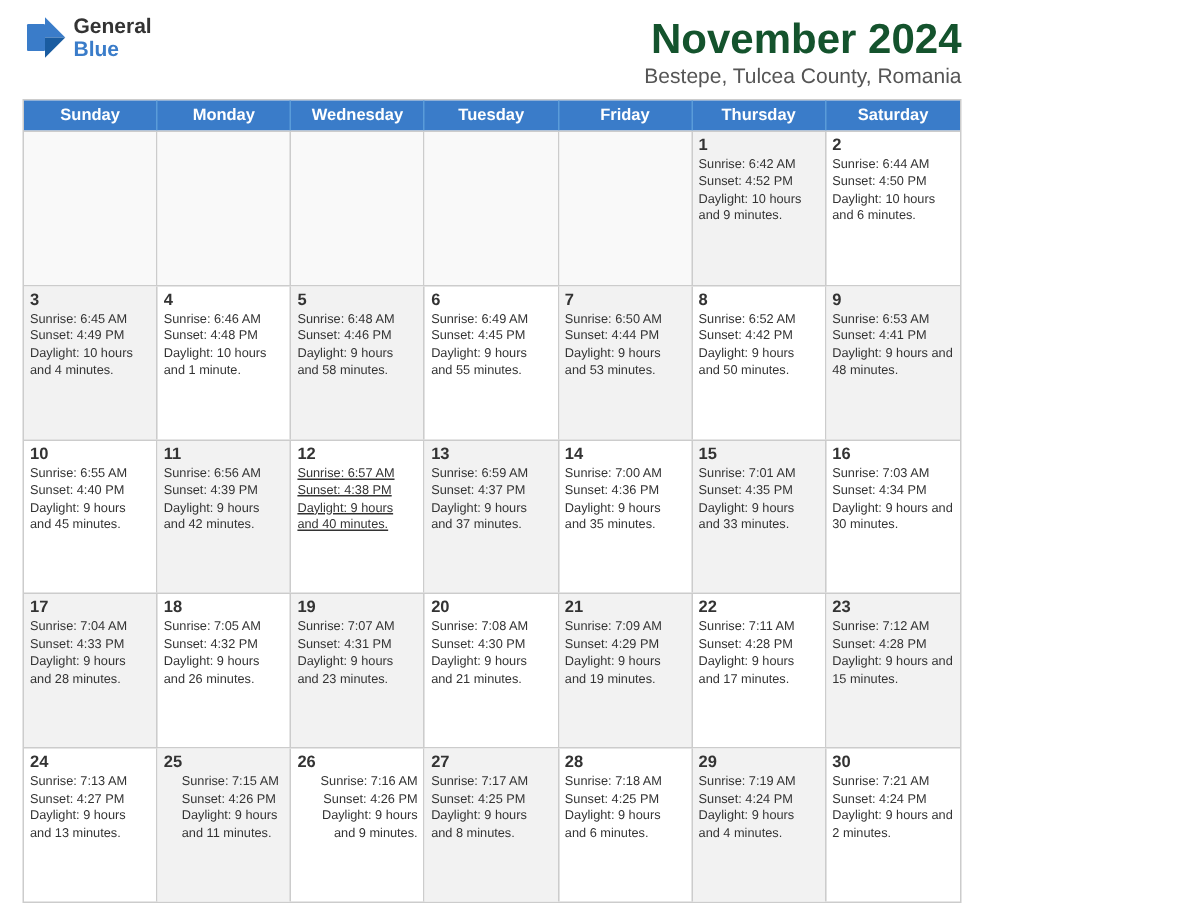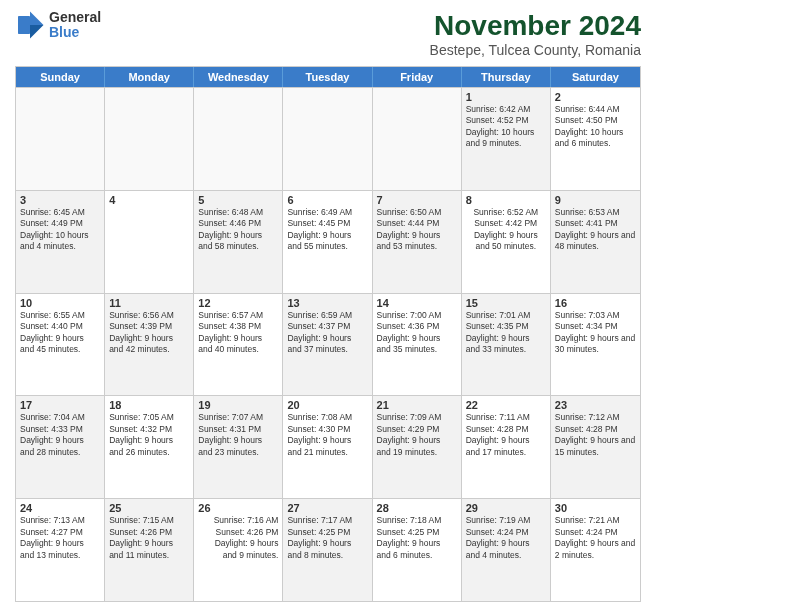--- a/index.html
+++ b/index.html
@@ -175,20 +175,23 @@
         </div>
         <div class="cal-row">
           <div class="cal-cell shaded">
             <span class="day-number">3</span>
             <div class="day-info" style="white-space: pre-line;">Sunrise: 6:45 AM
 Sunset: 4:49 PM
 Daylight: 10 hours and 4 minutes.</div>
           </div>
           <div class="cal-cell">
             <span class="day-number">4</span>
+            <div class="day-info" style="white-space: pre-line;">Sunrise: 6:46 AM
+Sunset: 4:48 PM
+Daylight: 10 hours and 1 minute.</div>
           </div>
           <div class="cal-cell shaded">
             <span class="day-number">5</span>
             <div class="day-info" style="white-space: pre-line;">Sunrise: 6:48 AM
 Sunset: 4:46 PM
 Daylight: 9 hours and 58 minutes.</div>
           </div>
           <div class="cal-cell">
             <span class="day-number">6</span>
             <div class="day-info" style="white-space: pre-line;">Sunrise: 6:49 AM
@@ -196,21 +199,21 @@
 Daylight: 9 hours and 55 minutes.</div>
           </div>
           <div class="cal-cell shaded">
             <span class="day-number">7</span>
             <div class="day-info" style="white-space: pre-line;">Sunrise: 6:50 AM
 Sunset: 4:44 PM
 Daylight: 9 hours and 53 minutes.</div>
           </div>
           <div class="cal-cell">
             <span class="day-number">8</span>
-            <div class="day-info" style="white-space: pre-line; text-align: center;">Sunrise: 6:52 AM
+            <div class="day-info" style="white-space: pre-line;">Sunrise: 6:52 AM
 Sunset: 4:42 PM
 Daylight: 9 hours and 50 minutes.</div>
           </div>
           <div class="cal-cell shaded">
             <span class="day-number">9</span>
             <div class="day-info" style="white-space: pre-line;">Sunrise: 6:53 AM
 Sunset: 4:41 PM
 Daylight: 9 hours and 48 minutes.</div>
           </div>
         </div>
@@ -222,21 +225,21 @@
 Daylight: 9 hours and 45 minutes.</div>
           </div>
           <div class="cal-cell shaded">
             <span class="day-number">11</span>
             <div class="day-info" style="white-space: pre-line;">Sunrise: 6:56 AM
 Sunset: 4:39 PM
 Daylight: 9 hours and 42 minutes.</div>
           </div>
           <div class="cal-cell">
             <span class="day-number">12</span>
-            <div class="day-info" style="white-space: pre-line;">Sunrise: 6:57 AM
+            <div class="day-info" style="white-space: pre-line; text-decoration: underline;">Sunrise: 6:57 AM
 Sunset: 4:38 PM
 Daylight: 9 hours and 40 minutes.</div>
           </div>
           <div class="cal-cell shaded">
             <span class="day-number">13</span>
             <div class="day-info" style="white-space: pre-line;">Sunrise: 6:59 AM
 Sunset: 4:37 PM
 Daylight: 9 hours and 37 minutes.</div>
           </div>
           <div class="cal-cell">
@@ -304,21 +307,21 @@
         </div>
         <div class="cal-row">
           <div class="cal-cell">
             <span class="day-number">24</span>
             <div class="day-info" style="white-space: pre-line;">Sunrise: 7:13 AM
 Sunset: 4:27 PM
 Daylight: 9 hours and 13 minutes.</div>
           </div>
           <div class="cal-cell shaded">
             <span class="day-number">25</span>
-            <div class="day-info" style="white-space: pre-line;">Sunrise: 7:15 AM
+            <div class="day-info" style="white-space: pre-line; margin-left: 12px;">Sunrise: 7:15 AM
 Sunset: 4:26 PM
 Daylight: 9 hours and 11 minutes.</div>
           </div>
           <div class="cal-cell">
             <span class="day-number">26</span>
             <div class="day-info" style="white-space: pre-line; text-align: right;">Sunrise: 7:16 AM
 Sunset: 4:26 PM
 Daylight: 9 hours and 9 minutes.</div>
           </div>
           <div class="cal-cell shaded">

